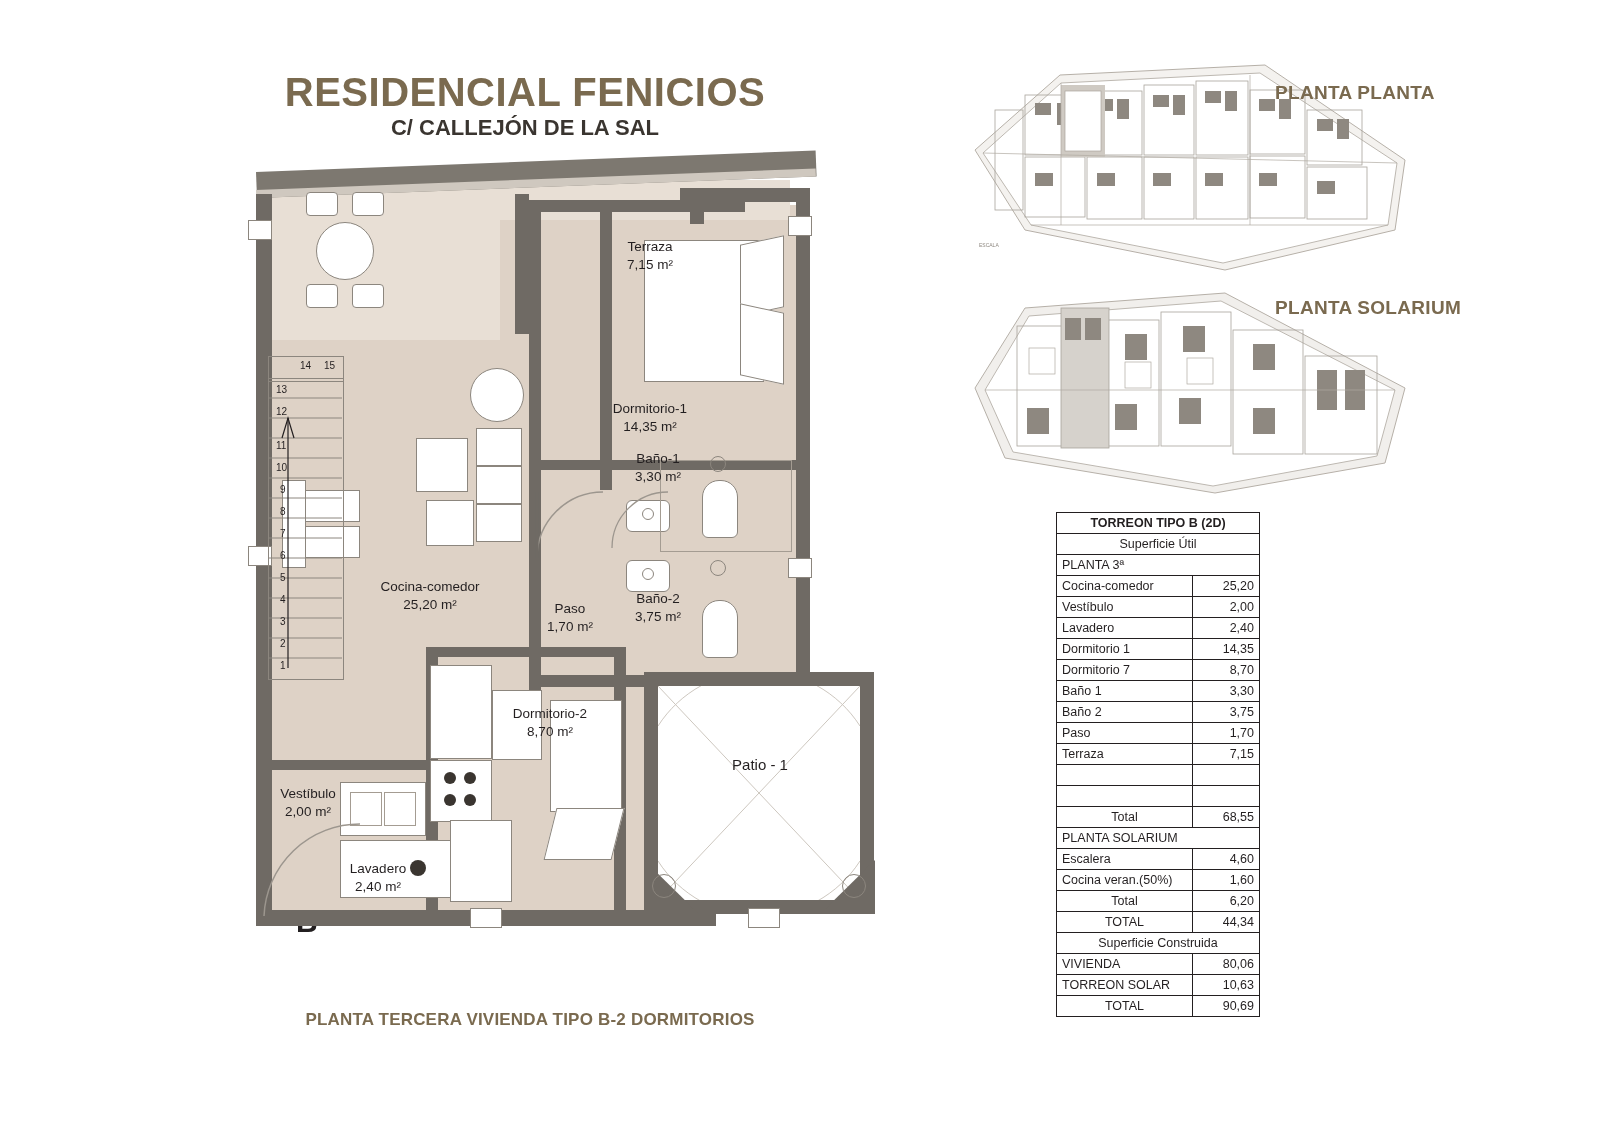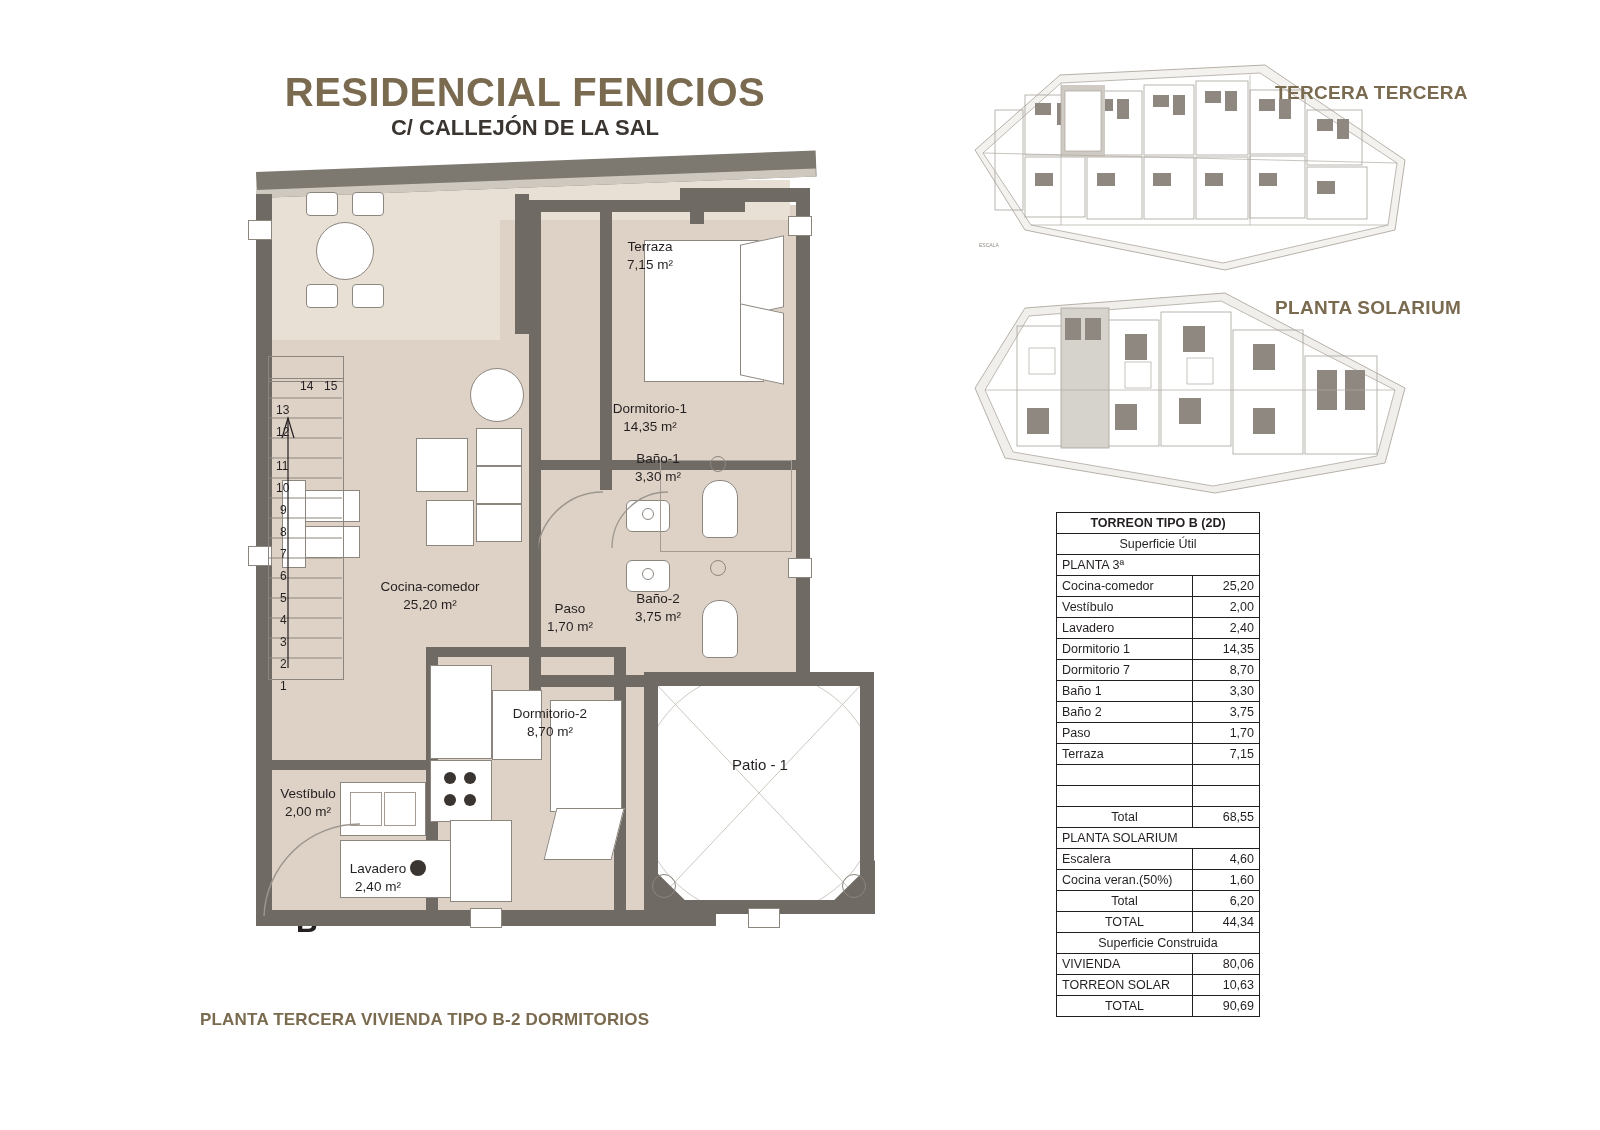--- a/index.html
+++ b/index.html
@@ -15,21 +15,21 @@
     position:absolute;left:205px;top:70px;width:640px;
     font-size:40px;font-weight:bold;letter-spacing:.5px;
     color:#7a6a4f;text-align:center;
   }
   #title-sub{
     position:absolute;left:205px;top:115px;width:640px;
     font-size:22px;font-weight:bold;color:#3a3530;text-align:center;
   }
   #footer-caption{
     position:absolute;left:200px;top:1010px;width:660px;
-    text-align:left;font-size:17px;font-weight:bold;color:#7a6a4f;
+    text-align:center;font-size:17px;font-weight:bold;color:#7a6a4f;
     letter-spacing:.2px;
   }
   #label-b{
     position:absolute;left:296px;top:905px;font-size:30px;font-weight:bold;color:#231f20;
   }
 
   #label-planta-tercera{
     position:absolute;left:1275px;top:82px;font-size:19px;font-weight:bold;color:#7a6a4f;letter-spacing:.3px;
   }
   #label-planta-solarium{
@@ -39,21 +39,21 @@
   
   .plan{position:absolute;left:240px;top:160px;width:660px;height:790px;}
   .wall{position:absolute;background:#6f6a64;}
   .room{position:absolute;background:#ded2c6;}
   .room-lite{position:absolute;background:#e8dfd5;}
   .white{position:absolute;background:#ffffff;}
   .ol{position:absolute;border:1.3px solid #8c867e;background:transparent;}
   .ol-thin{position:absolute;border:1px solid #a49c92;background:transparent;}
   .fill-w{background:#ffffff;}
   .rlabel{position:absolute;text-align:center;font-size:13.5px;color:#231f20;line-height:1.35;}
-  .stair-num{position:absolute;font-size:12px;color:#231f20;margin-top:19px;}
+  .stair-num{position:absolute;font-size:10px;color:#231f20;}
 
   
   .keyplan{position:absolute;}
 
   
   #areas-table{
     position:absolute;left:1056px;top:512px;width:204px;
     border:1.4px solid #231f20;border-collapse:collapse;background:#fff;
     font-size:12.5px;
   }
@@ -317,21 +317,21 @@
       </g>
       <g stroke="#b0aaa2" stroke-width="0.7" fill="none">
         <line x1="18" y1="98" x2="432" y2="108"></line>
         <line x1="66" y1="170" x2="423" y2="170"></line>
         <line x1="96" y1="28" x2="96" y2="170"></line>
         <line x1="285" y1="20" x2="285" y2="170"></line>
       </g>
       <text x="14" y="192" font-size="5" fill="#8e8880" font-family="Liberation Sans, sans-serif">ESCALA</text>
     </svg>
   </div>
-  <div id="label-planta-tercera">TERCERA TERCERA</div>
+  <div id="label-planta-tercera">PLANTA PLANTA</div>
 
   <div class="keyplan" style="left:965px;top:278px;width:450px;height:225px;">
     <svg width="450" height="225">
       <polygon points="10,110 60,30 260,15 440,110 420,185 250,215 40,180" fill="#f1efec" stroke="#b6b0a8" stroke-width="1"></polygon>
       <polygon points="20,112 64,38 256,23 430,112 412,178 248,208 48,174" fill="#ffffff" stroke="#bdb8b1" stroke-width="1"></polygon>
       <g stroke="#a9a49c" stroke-width="0.8" fill="none">
         <rect x="52" y="48" width="70" height="120"></rect>
         <rect x="124" y="42" width="70" height="126"></rect>
         <rect x="196" y="34" width="70" height="134"></rect>
         <rect x="268" y="52" width="70" height="124"></rect>

